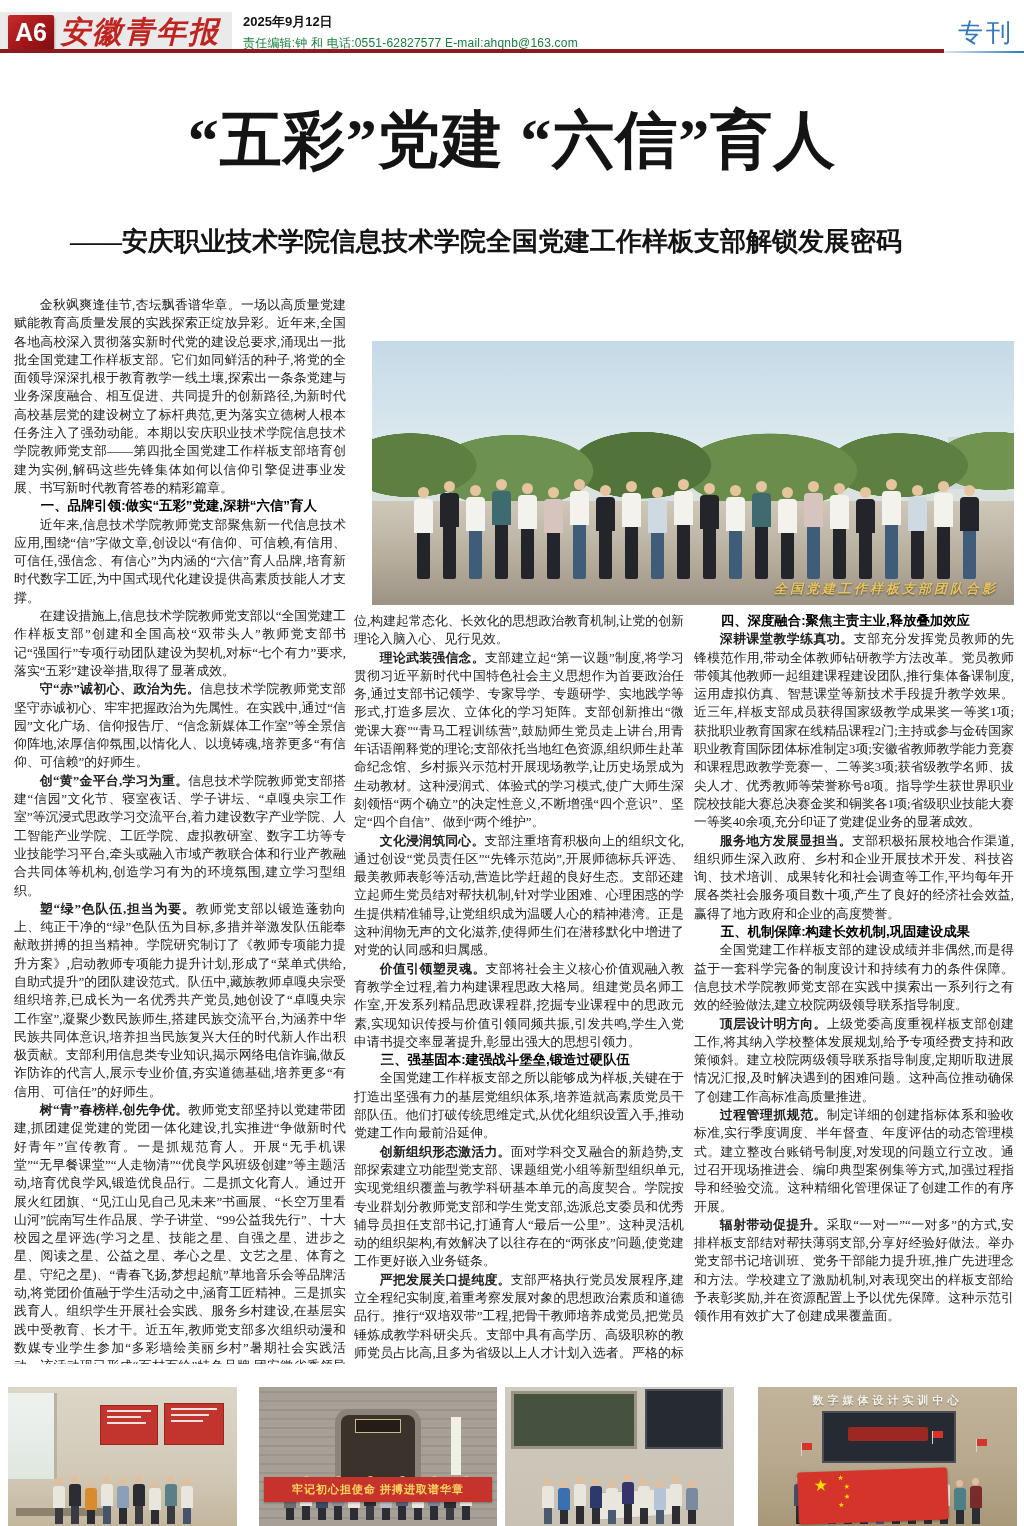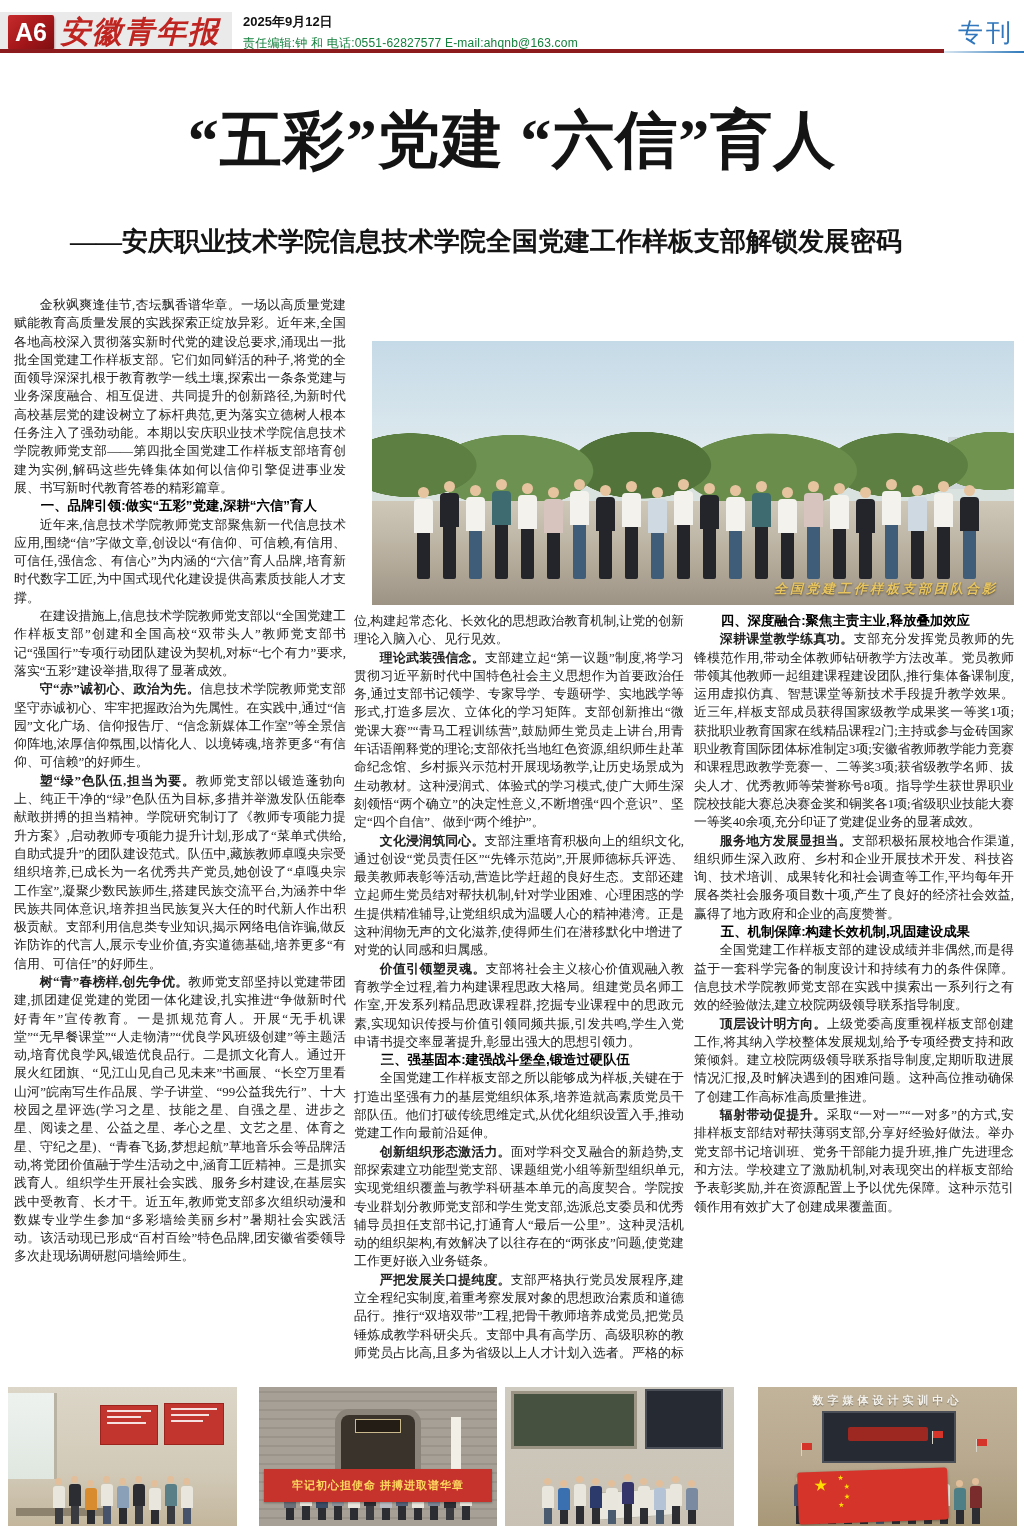--- a/index.html
+++ b/index.html
@@ -98,21 +98,21 @@
   .red-screen .scr-line{height:2px;background:rgba(255,255,255,.85);margin:4px 6px 0;}
   .window-band{position:absolute;left:0;top:6px;width:46px;height:86px;
     background:linear-gradient(#eef2ef,#dfe7e0);border-right:3px solid #b9b3a4;}
   .doorway{position:absolute;left:50%;top:28px;transform:translateX(-50%);
     width:74px;height:70px;background:#3a332c;border-radius:8px 8px 0 0;
     box-shadow:0 0 0 6px #8a847a;}
   .door-sign{position:absolute;left:50%;top:32px;transform:translateX(-50%);
     width:44px;height:12px;background:#241d16;border:1px solid #c9b98c;}
   .white-scroll{position:absolute;width:10px;height:58px;background:#f2efe6;top:30px;}
   .banner{
-    position:absolute;left:5px;right:5px;bottom:24px;height:33px;background:#c5332c;
+    position:absolute;left:5px;right:5px;bottom:24px;height:25px;background:#c5332c;
     display:flex;align-items:center;justify-content:center;
     color:#ffd95e;font-family:"Liberation Sans",sans-serif;font-size:11px;font-weight:bold;
     letter-spacing:1px;white-space:nowrap;box-shadow:0 1px 2px rgba(0,0,0,.3);margin-top:22px;
   }
   .mini-crowd{position:absolute;left:4px;right:4px;bottom:2px;height:70px;
     display:flex;align-items:flex-end;justify-content:center;gap:3px;}
   .mini{width:13px;flex:0 0 auto;}
   .mini .head{width:7px;height:7px;border-radius:50%;background:#e2bf9a;margin:0 auto;}
   .mini .torso{width:12px;height:22px;border-radius:3px 3px 0 0;margin:1px auto 0;}
   .mini .legs{width:8px;height:18px;margin:0 auto;}
@@ -150,40 +150,42 @@
 
 <div class="title">“五彩”党建 “六信”育人</div>
 <div class="subtitle">——安庆职业技术学院信息技术学院全国党建工作样板支部解锁发展密码</div>
 
 <div id="col1" class="col">
     <p class="para">金秋飒爽逢佳节,杏坛飘香谱华章。一场以高质量党建赋能教育高质量发展的实践探索正绽放异彩。近年来,全国各地高校深入贯彻落实新时代党的建设总要求,涌现出一批批全国党建工作样板支部。它们如同鲜活的种子,将党的全面领导深深扎根于教育教学一线土壤,探索出一条条党建与业务深度融合、相互促进、共同提升的创新路径,为新时代高校基层党的建设树立了标杆典范,更为落实立德树人根本任务注入了强劲动能。本期以安庆职业技术学院信息技术学院教师党支部——第四批全国党建工作样板支部培育创建为实例,解码这些先锋集体如何以信仰引擎促进事业发展、书写新时代教育答卷的精彩篇章。</p>
     <div class="sec-h">一、品牌引领:做实“五彩”党建,深耕“六信”育人</div>
     <p class="para">近年来,信息技术学院教师党支部聚焦新一代信息技术应用,围绕“信”字做文章,创设以“有信仰、可信赖,有信用、可信任,强信念、有信心”为内涵的“六信”育人品牌,培育新时代数字工匠,为中国式现代化建设提供高素质技能人才支撑。</p>
     <p class="para">在建设措施上,信息技术学院教师党支部以“全国党建工作样板支部”创建和全国高校“双带头人”教师党支部书记“强国行”专项行动团队建设为契机,对标“七个有力”要求,落实“五彩”建设举措,取得了显著成效。</p>
     <p class="para"><span class="lead">守“赤”诚初心、政治为先。</span>信息技术学院教师党支部坚守赤诚初心、牢牢把握政治为先属性。在实践中,通过“信园”文化广场、信仰报告厅、“信念新媒体工作室”等全景信仰阵地,浓厚信仰氛围,以情化人、以境铸魂,培养更多“有信仰、可信赖”的好师生。</p>
+    <p class="para"><span class="lead">创“黄”金平台,学习为重。</span>信息技术学院教师党支部搭建“信园”文化节、寝室夜话、学子讲坛、“卓嘎央宗工作室”等沉浸式思政学习交流平台,着力建设数字产业学院、人工智能产业学院、工匠学院、虚拟教研室、数字工坊等专业技能学习平台,牵头或融入市域产教联合体和行业产教融合共同体等机构,创造学习有为的环境氛围,建立学习型组织。</p>
     <p class="para"><span class="lead">塑“绿”色队伍,担当为要。</span>教师党支部以锻造蓬勃向上、纯正干净的“绿”色队伍为目标,多措并举激发队伍能奉献敢拼搏的担当精神。学院研究制订了《教师专项能力提升方案》,启动教师专项能力提升计划,形成了“菜单式供给,自助式提升”的团队建设范式。队伍中,藏族教师卓嘎央宗受组织培养,已成长为一名优秀共产党员,她创设了“卓嘎央宗工作室”,凝聚少数民族师生,搭建民族交流平台,为涵养中华民族共同体意识,培养担当民族复兴大任的时代新人作出积极贡献。支部利用信息类专业知识,揭示网络电信诈骗,做反诈防诈的代言人,展示专业价值,夯实道德基础,培养更多“有信用、可信任”的好师生。</p>
     <p class="para"><span class="lead">树“青”春榜样,创先争优。</span>教师党支部坚持以党建带团建,抓团建促党建的党团一体化建设,扎实推进“争做新时代好青年”宣传教育。一是抓规范育人。开展“无手机课堂”“无早餐课堂”“人走物清”“优良学风班级创建”等主题活动,培育优良学风,锻造优良品行。二是抓文化育人。通过开展火红团旗、“见江山见自己见未来”书画展、“长空万里看山河”皖南写生作品展、学子讲堂、“99公益我先行”、十大校园之星评选(学习之星、技能之星、自强之星、进步之星、阅读之星、公益之星、孝心之星、文艺之星、体育之星、守纪之星)、“青春飞扬,梦想起航”草地音乐会等品牌活动,将党团价值融于学生活动之中,涵育工匠精神。三是抓实践育人。组织学生开展社会实践、服务乡村建设,在基层实践中受教育、长才干。近五年,教师党支部多次组织动漫和数媒专业学生参加“多彩墙绘美丽乡村”暑期社会实践活动。该活动现已形成“百村百绘”特色品牌,团安徽省委领导多次赴现场调研慰问墙绘师生。</p>
   </div>
 <div id="col2" class="col">
     <p class="para cont">位,构建起常态化、长效化的思想政治教育机制,让党的创新理论入脑入心、见行见效。</p>
     <p class="para"><span class="lead">理论武装强信念。</span>支部建立起“第一议题”制度,将学习贯彻习近平新时代中国特色社会主义思想作为首要政治任务,通过支部书记领学、专家导学、专题研学、实地践学等形式,打造多层次、立体化的学习矩阵。支部创新推出“微党课大赛”“青马工程训练营”,鼓励师生党员走上讲台,用青年话语阐释党的理论;支部依托当地红色资源,组织师生赴革命纪念馆、乡村振兴示范村开展现场教学,让历史场景成为生动教材。这种浸润式、体验式的学习模式,使广大师生深刻领悟“两个确立”的决定性意义,不断增强“四个意识”、坚定“四个自信”、做到“两个维护”。</p>
     <p class="para"><span class="lead">文化浸润筑同心。</span>支部注重培育积极向上的组织文化,通过创设“党员责任区”“先锋示范岗”,开展师德标兵评选、最美教师表彰等活动,营造比学赶超的良好生态。支部还建立起师生党员结对帮扶机制,针对学业困难、心理困惑的学生提供精准辅导,让党组织成为温暖人心的精神港湾。正是这种润物无声的文化滋养,使得师生们在潜移默化中增进了对党的认同感和归属感。</p>
     <p class="para"><span class="lead">价值引领塑灵魂。</span>支部将社会主义核心价值观融入教育教学全过程,着力构建课程思政大格局。组建党员名师工作室,开发系列精品思政课程群,挖掘专业课程中的思政元素,实现知识传授与价值引领同频共振,引发共鸣,学生入党申请书提交率显著提升,彰显出强大的思想引领力。</p>
     <div class="sec-h">三、强基固本:建强战斗堡垒,锻造过硬队伍</div>
     <p class="para">全国党建工作样板支部之所以能够成为样板,关键在于打造出坚强有力的基层党组织体系,培养造就高素质党员干部队伍。他们打破传统思维定式,从优化组织设置入手,推动党建工作向最前沿延伸。</p>
     <p class="para"><span class="lead">创新组织形态激活力。</span>面对学科交叉融合的新趋势,支部探索建立功能型党支部、课题组党小组等新型组织单元,实现党组织覆盖与教学科研基本单元的高度契合。学院按专业群划分教师党支部和学生党支部,选派总支委员和优秀辅导员担任支部书记,打通育人“最后一公里”。这种灵活机动的组织架构,有效解决了以往存在的“两张皮”问题,使党建工作更好嵌入业务链条。</p>
     <p class="para"><span class="lead">严把发展关口提纯度。</span>支部严格执行党员发展程序,建立全程纪实制度,着重考察发展对象的思想政治素质和道德品行。推行“双培双带”工程,把骨干教师培养成党员,把党员锤炼成教学科研尖兵。支部中具有高学历、高级职称的教师党员占比高,且多为省级以上人才计划入选者。严格的标准保证了党员队伍的先进性和纯洁性,也为事业发展提供了坚实人才支撑。</p>
   </div>
 <div id="col3" class="col">
     <div class="sec-h">四、深度融合:聚焦主责主业,释放叠加效应</div>
     <p class="para"><span class="lead">深耕课堂教学练真功。</span>支部充分发挥党员教师的先锋模范作用,带动全体教师钻研教学方法改革。党员教师带领其他教师一起组建课程建设团队,推行集体备课制度,运用虚拟仿真、智慧课堂等新技术手段提升教学效果。近三年,样板支部成员获得国家级教学成果奖一等奖1项;获批职业教育国家在线精品课程2门;主持或参与金砖国家职业教育国际团体标准制定3项;安徽省教师教学能力竞赛和课程思政教学竞赛一、二等奖3项;获省级教学名师、拔尖人才、优秀教师等荣誉称号8项。指导学生获世界职业院校技能大赛总决赛金奖和铜奖各1项;省级职业技能大赛一等奖40余项,充分印证了党建促业务的显著成效。</p>
     <p class="para"><span class="lead">服务地方发展显担当。</span>支部积极拓展校地合作渠道,组织师生深入政府、乡村和企业开展技术开发、科技咨询、技术培训、成果转化和社会调查等工作,平均每年开展各类社会服务项目数十项,产生了良好的经济社会效益,赢得了地方政府和企业的高度赞誉。</p>
     <div class="sec-h">五、机制保障:构建长效机制,巩固建设成果</div>
     <p class="para">全国党建工作样板支部的建设成绩并非偶然,而是得益于一套科学完备的制度设计和持续有力的条件保障。信息技术学院教师党支部在实践中摸索出一系列行之有效的经验做法,建立校院两级领导联系指导制度。</p>
     <p class="para"><span class="lead">顶层设计明方向。</span>上级党委高度重视样板支部创建工作,将其纳入学校整体发展规划,给予专项经费支持和政策倾斜。建立校院两级领导联系指导制度,定期听取进展情况汇报,及时解决遇到的困难问题。这种高位推动确保了创建工作高标准高质量推进。</p>
+    <p class="para"><span class="lead">过程管理抓规范。</span>制定详细的创建指标体系和验收标准,实行季度调度、半年督查、年度评估的动态管理模式。建立整改台账销号制度,对发现的问题立行立改。通过召开现场推进会、编印典型案例集等方式,加强过程指导和经验交流。这种精细化管理保证了创建工作的有序开展。</p>
     <p class="para"><span class="lead">辐射带动促提升。</span>采取“一对一”“一对多”的方式,安排样板支部结对帮扶薄弱支部,分享好经验好做法。举办党支部书记培训班、党务干部能力提升班,推广先进理念和方法。学校建立了激励机制,对表现突出的样板支部给予表彰奖励,并在资源配置上予以优先保障。这种示范引领作用有效扩大了创建成果覆盖面。</p>
   </div>
 
 <div id="main-photo">
   <div class="far-building" style="right:28px;top:96px;width:38px;height:52px;"></div>
   <div class="far-building" style="right:74px;top:106px;width:26px;height:42px;"></div>
   <div class="trees"></div>
   <div class="ground"></div>
   <div class="crowd" id="main-crowd">
       <div class="person">

